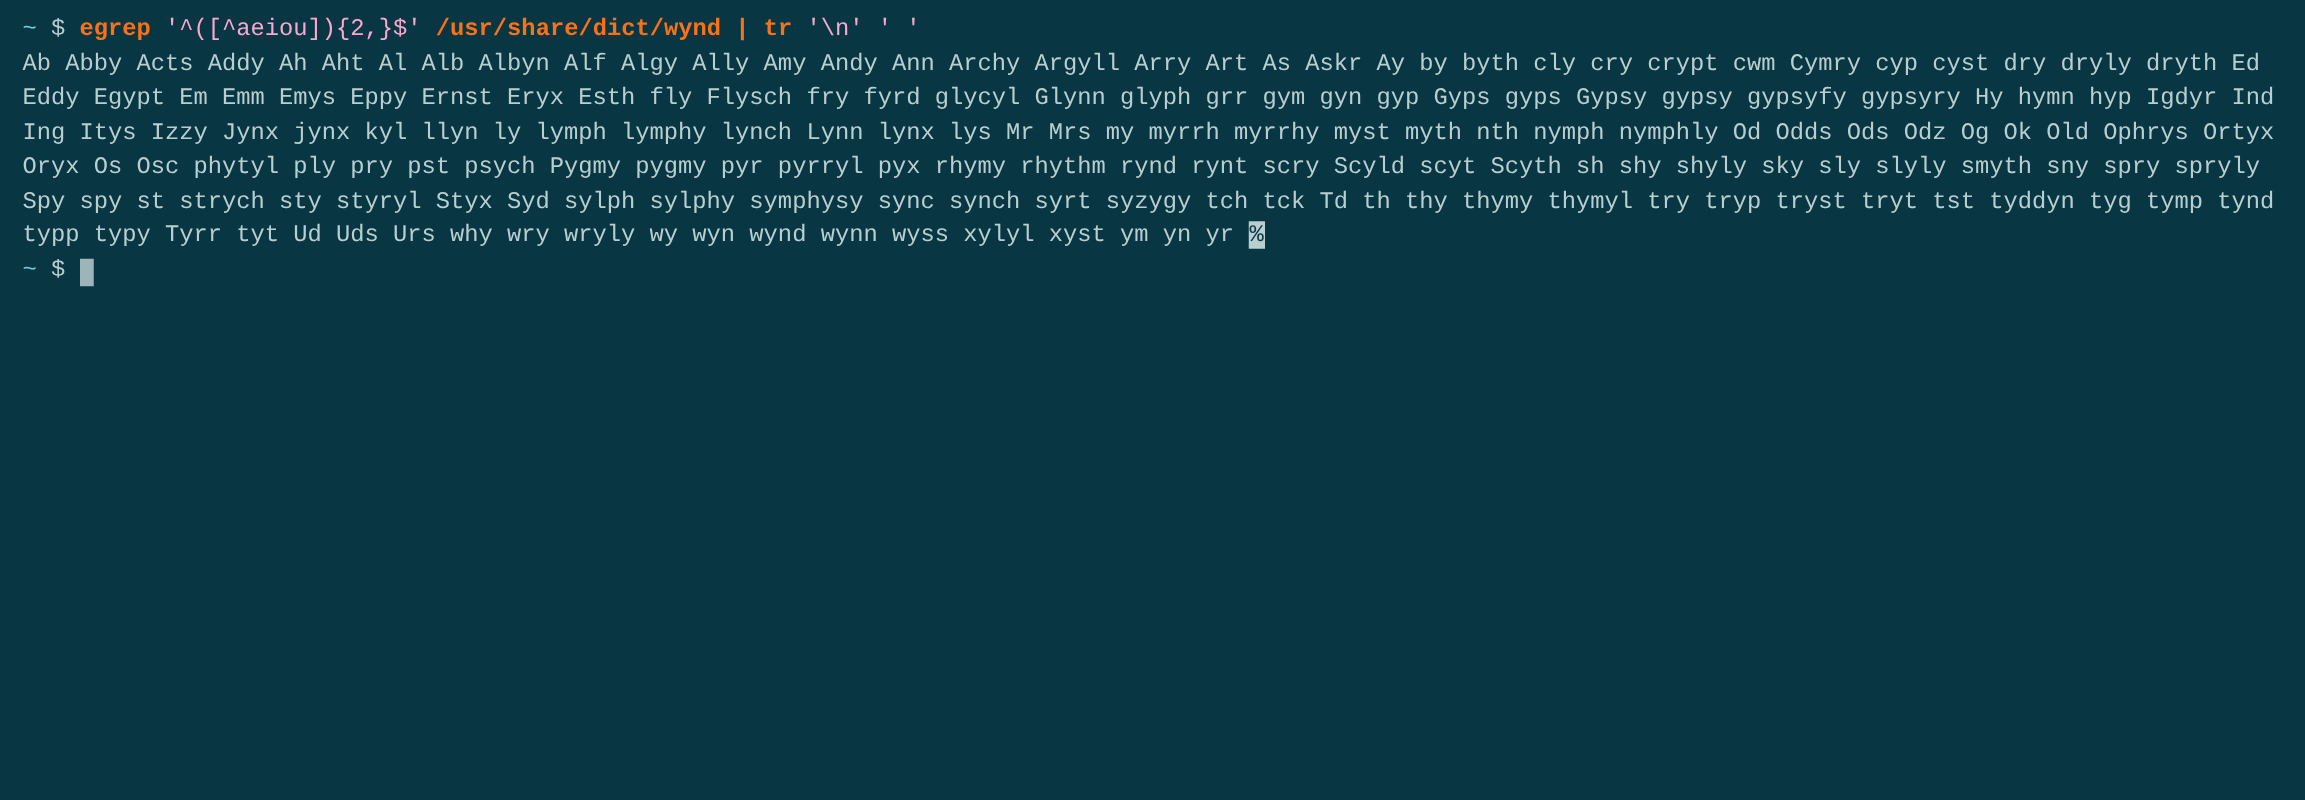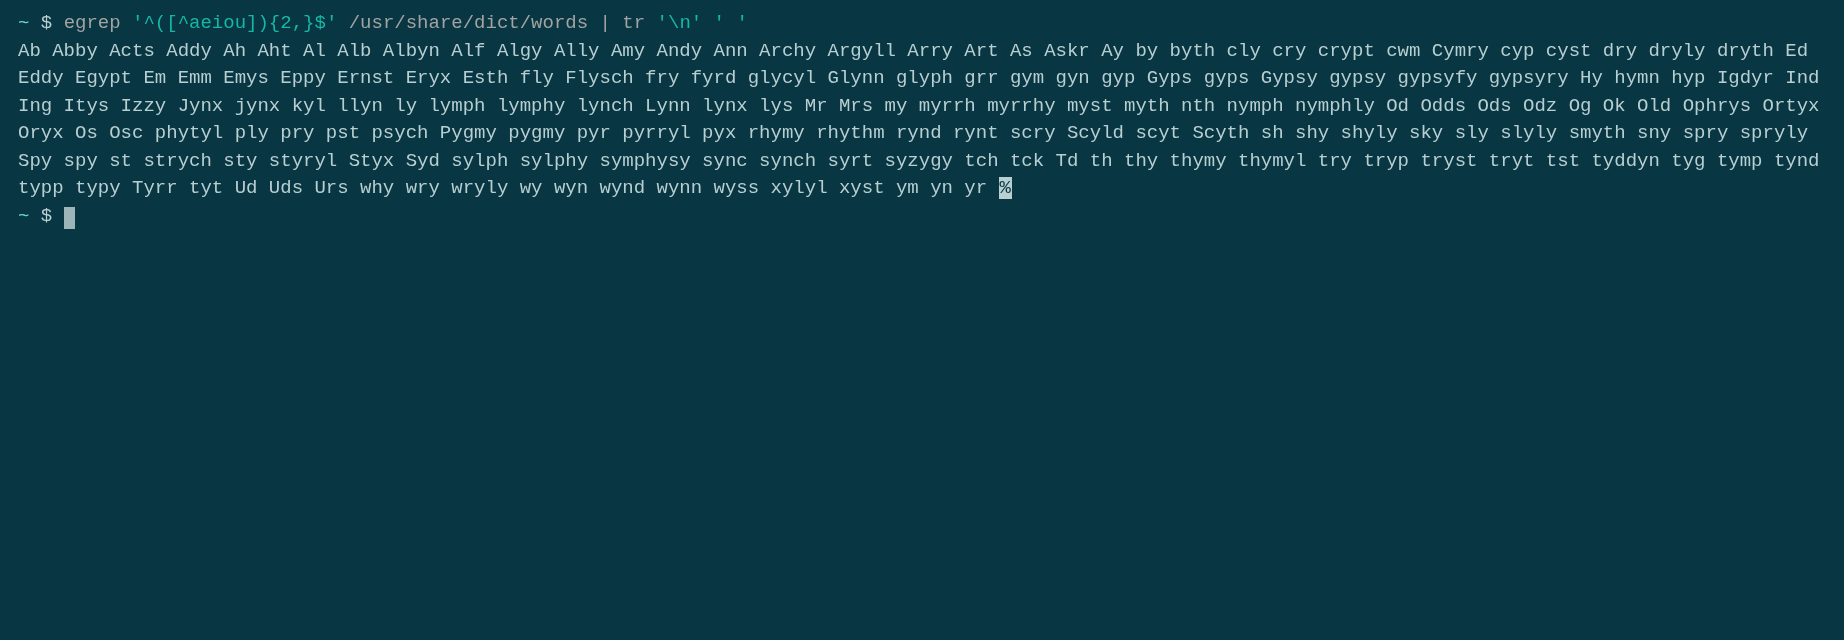--- a/index.html
+++ b/index.html
@@ -14,35 +14,35 @@
       height: 640px;
       overflow: hidden;
       font-weight: 500;
     }
     .terminal {
       white-space: pre-wrap;
       word-break: break-all;
     }
     .prompt-tilde { color: #6fd3db; }
     .prompt-dollar { color: #b8cfd2; }
-    .cmd-text { color: #a3a3a3; }
-    .cmd-string { color: #14b8a6; text-align: center; }
+    .cmd-text { color: #f97316; font-weight: bold; }
+    .cmd-string { color: #f9a8d4; text-align: center; }
     .output { color: #b8cfd2; margin-top: 40px; }
     .eol-percent {
       background-color: #b8cfd2;
       color: #083642;
       padding: 0 1px;
     }
     .cursor {
       display: inline-block;
       width: 11px;
       height: 22px;
       background-color: #9db5b8;
       vertical-align: text-bottom;
       margin-bottom: -2px;
     }
   </style>
 </head>
 <body>
 
-<div class="terminal"><span><span class="prompt-tilde">~</span> <span class="prompt-dollar">$</span> </span><span><span class="cmd-text">egrep</span> <span class="cmd-string">'^([^aeiou]){2,}$'</span> <span class="cmd-text">/usr/share/dict/words</span> <span class="cmd-text">|</span> <span class="cmd-text">tr</span> <span class="cmd-string">'\n'</span> <span class="cmd-string">' '</span></span>
+<div class="terminal"><span><span class="prompt-tilde">~</span> <span class="prompt-dollar">$</span> </span><span><span class="cmd-text">egrep</span> <span class="cmd-string">'^([^aeiou]){2,}$'</span> <span class="cmd-text">/usr/share/dict/wynd</span> <span class="cmd-text">|</span> <span class="cmd-text">tr</span> <span class="cmd-string">'\n'</span> <span class="cmd-string">' '</span></span>
 <span class="output">Ab Abby Acts Addy Ah Aht Al Alb Albyn Alf Algy Ally Amy Andy Ann Archy Argyll Arry Art As Askr Ay by byth cly cry crypt cwm Cymry cyp cyst dry dryly dryth Ed Eddy Egypt Em Emm Emys Eppy Ernst Eryx Esth fly Flysch fry fyrd glycyl Glynn glyph grr gym gyn gyp Gyps gyps Gypsy gypsy gypsyfy gypsyry Hy hymn hyp Igdyr Ind Ing Itys Izzy Jynx jynx kyl llyn ly lymph lymphy lynch Lynn lynx lys Mr Mrs my myrrh myrrhy myst myth nth nymph nymphly Od Odds Ods Odz Og Ok Old Ophrys Ortyx Oryx Os Osc phytyl ply pry pst psych Pygmy pygmy pyr pyrryl pyx rhymy rhythm rynd rynt scry Scyld scyt Scyth sh shy shyly sky sly slyly smyth sny spry spryly Spy spy st strych sty styryl Styx Syd sylph sylphy symphysy sync synch syrt syzygy tch tck Td th thy thymy thymyl try tryp tryst tryt tst tyddyn tyg tymp tynd typp typy Tyrr tyt Ud Uds Urs why wry wryly wy wyn wynd wynn wyss xylyl xyst ym yn yr </span><span class="eol-percent">%</span>
 <span><span class="prompt-tilde">~</span> <span class="prompt-dollar">$</span> </span><span class="cursor"></span></div>
 
 </body></html>

